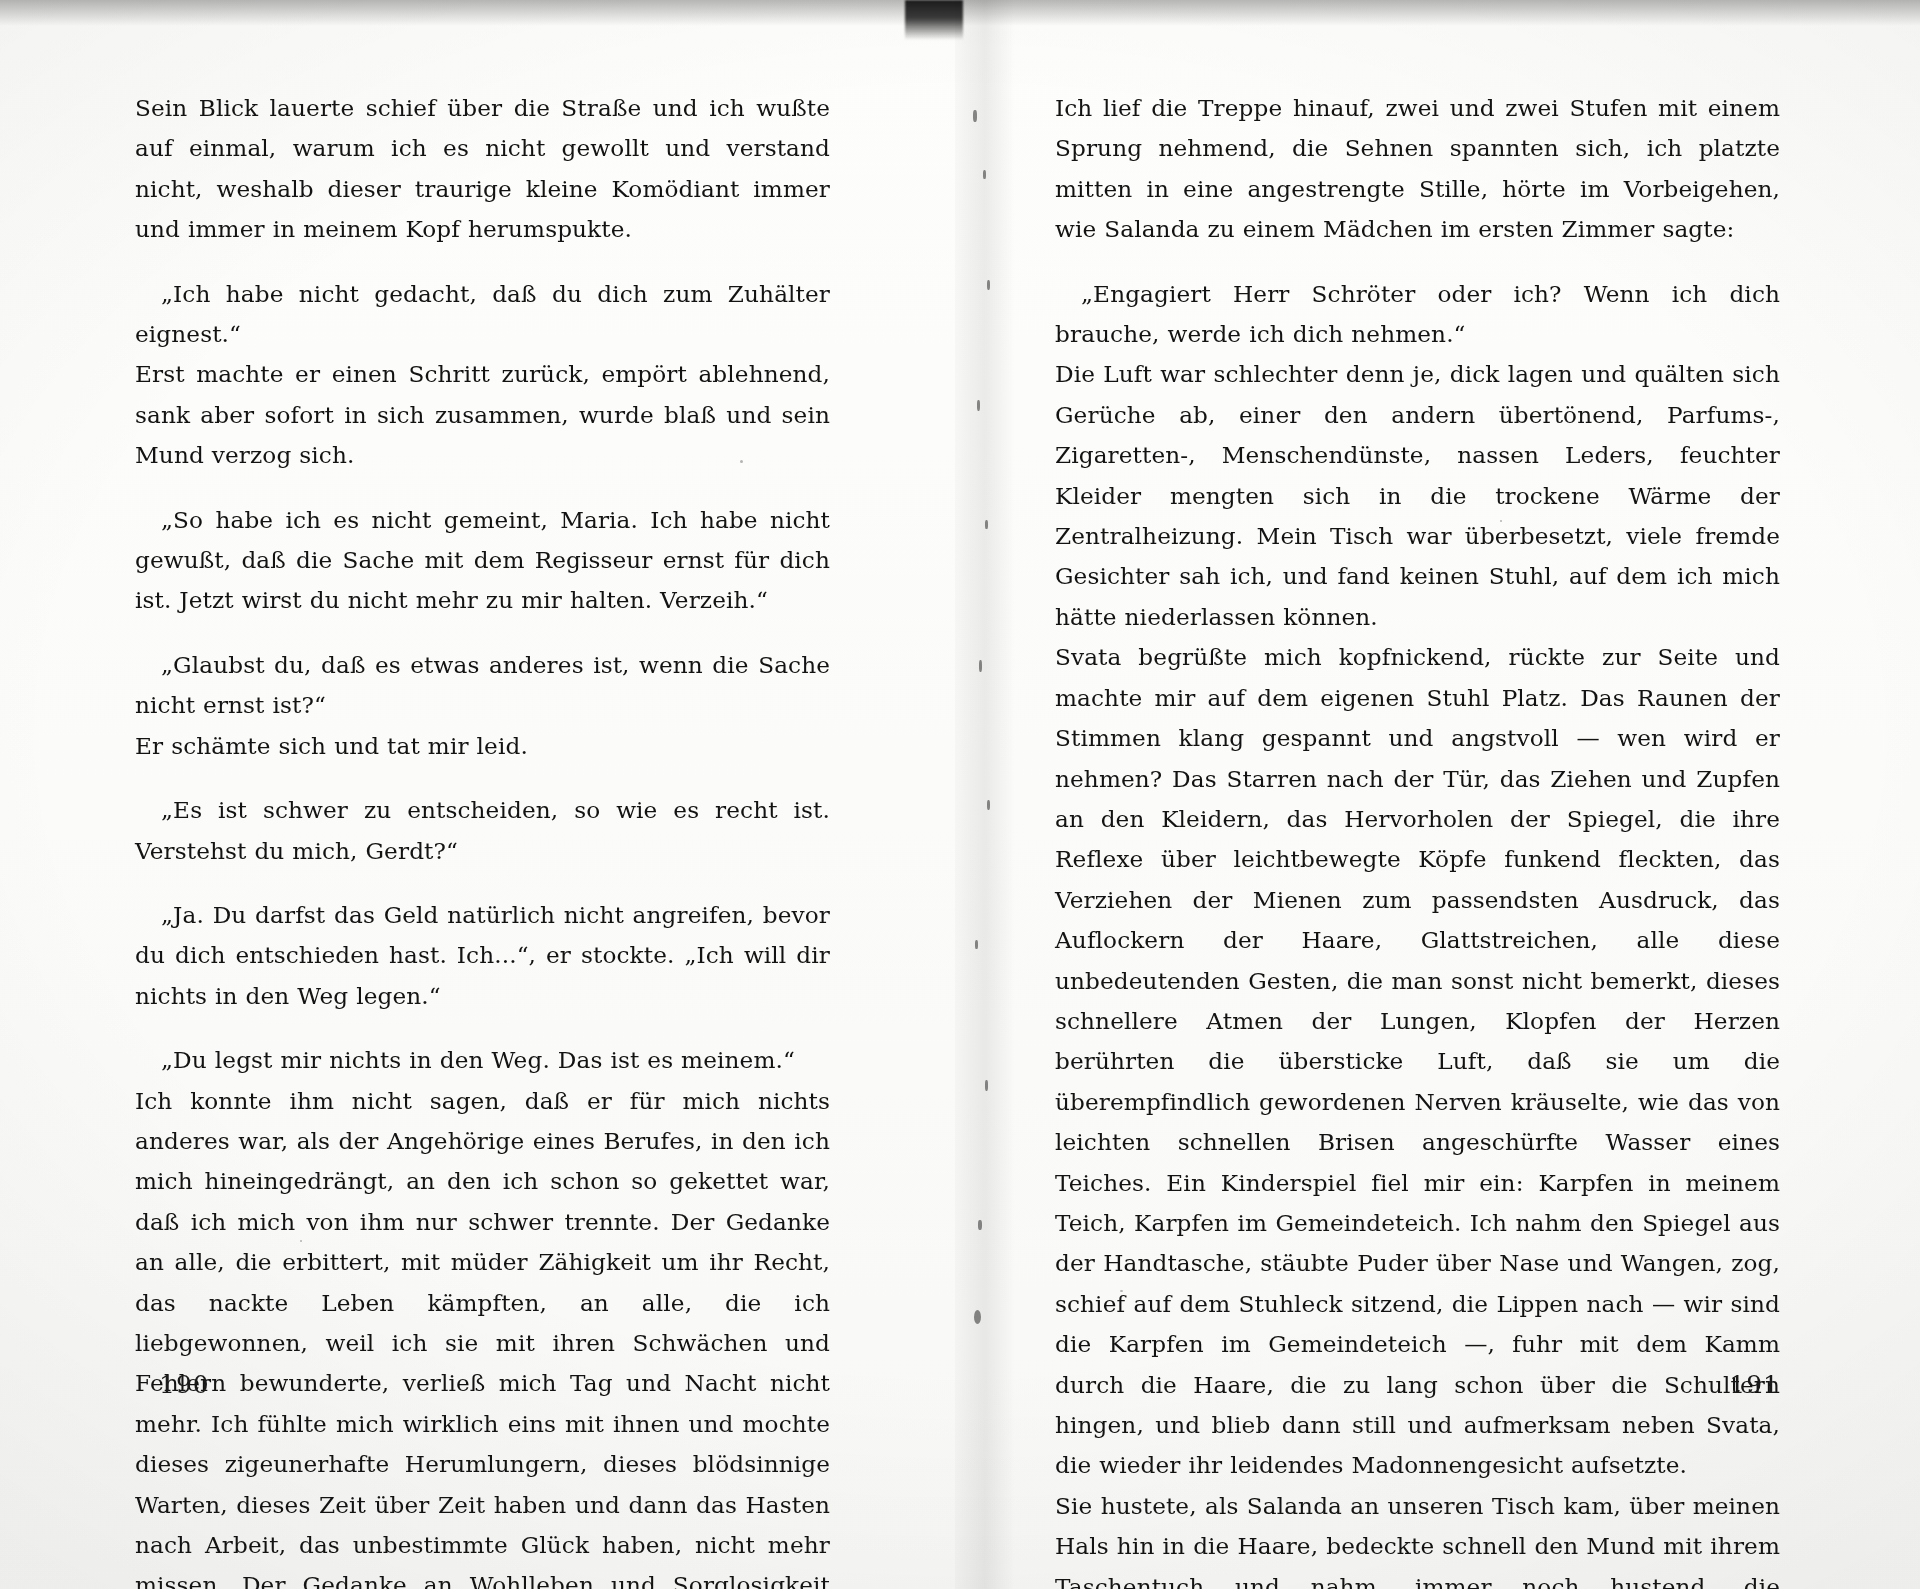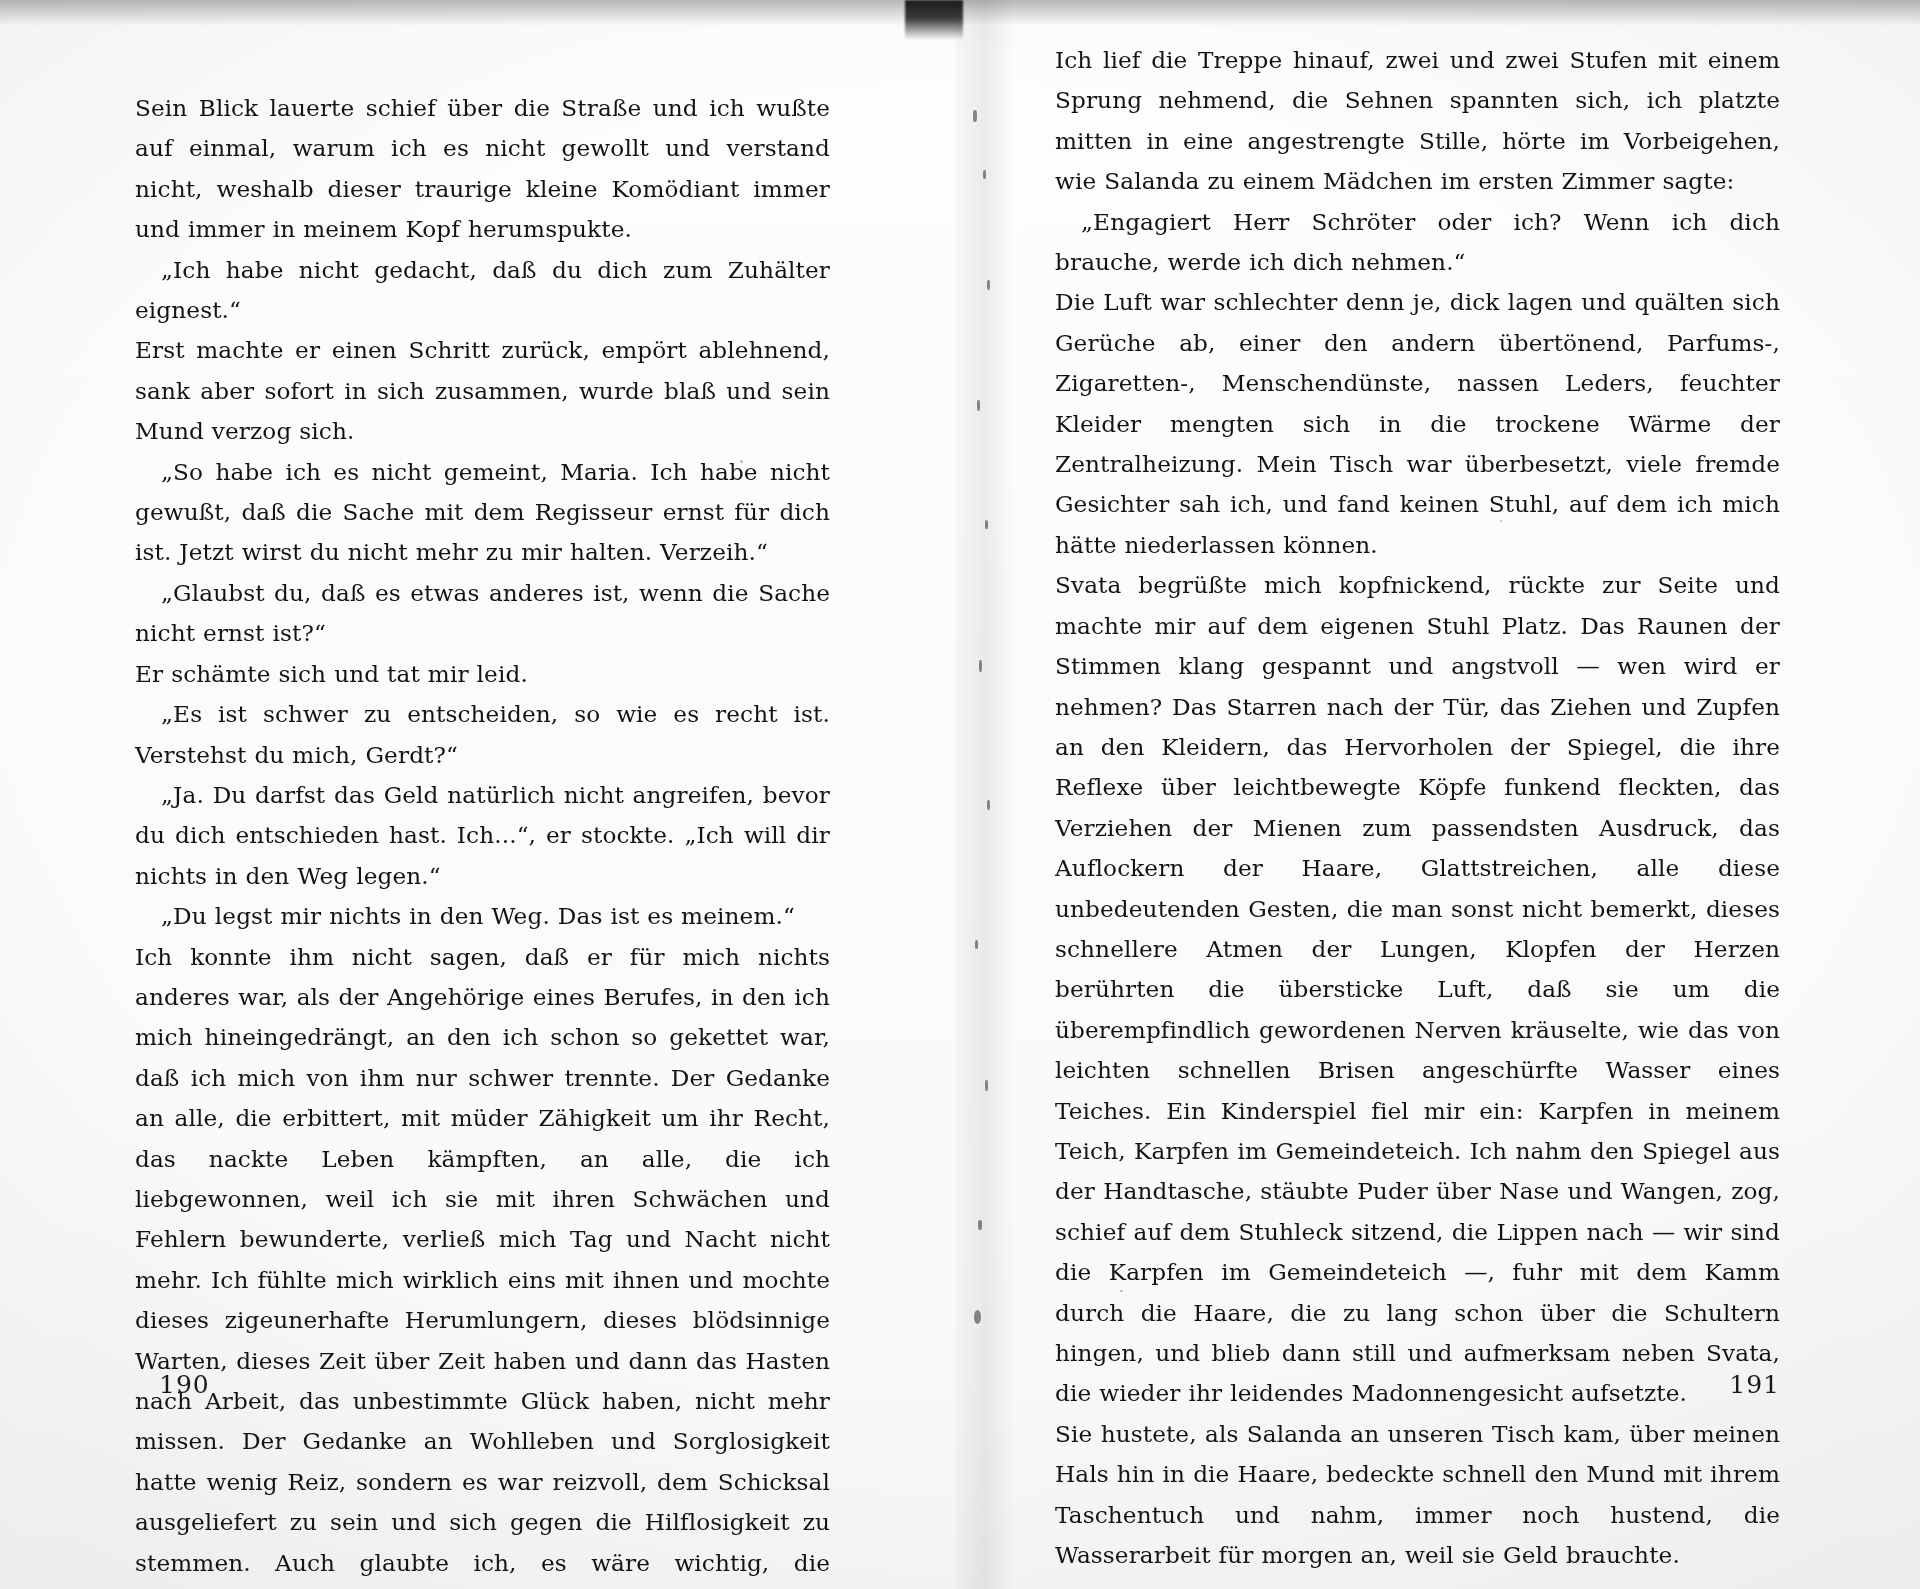--- a/index.html
+++ b/index.html
@@ -85,38 +85,39 @@
   .col {
     position: relative;
     box-sizing: border-box;
   }
   .col-left {
     width: 960px;
     padding: 88px 130px 0 135px;
   }
   .col-right {
     width: 960px;
-    padding: 40px 140px 0 95px;
+    padding: 88px 140px 0 95px;
   }
 
   .body-text {
     font-family: "DejaVu Serif", serif;
     font-size: 23.2px;
     line-height: 40.4px;
     color: #131313;
     text-align: justify;
     letter-spacing: 0.1px;
     word-spacing: 0.5px;
   }
   .body-text p {
     margin: 0;
     text-indent: 0;
   }
   .body-text p.ind {
     text-indent: 26px;
+    margin-top: 24px;
   }
 
   .folio {
     position: absolute;
     font-family: "DejaVu Serif", serif;
     font-size: 25px;
     color: #1a1a1a;
     letter-spacing: 1px;
   }
   .folio-left {

